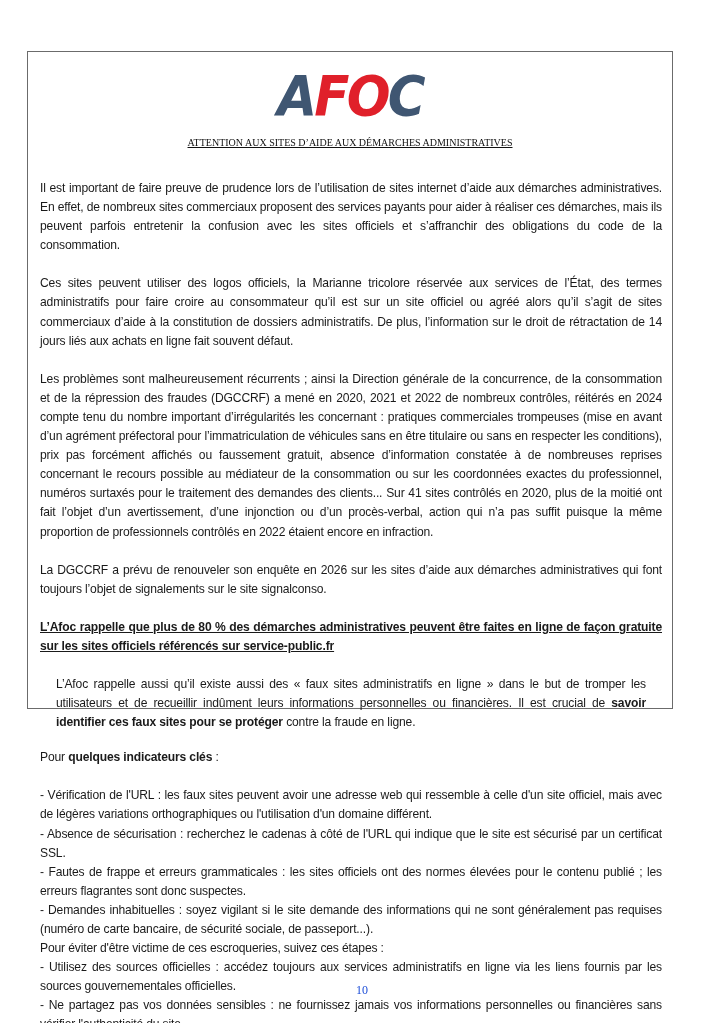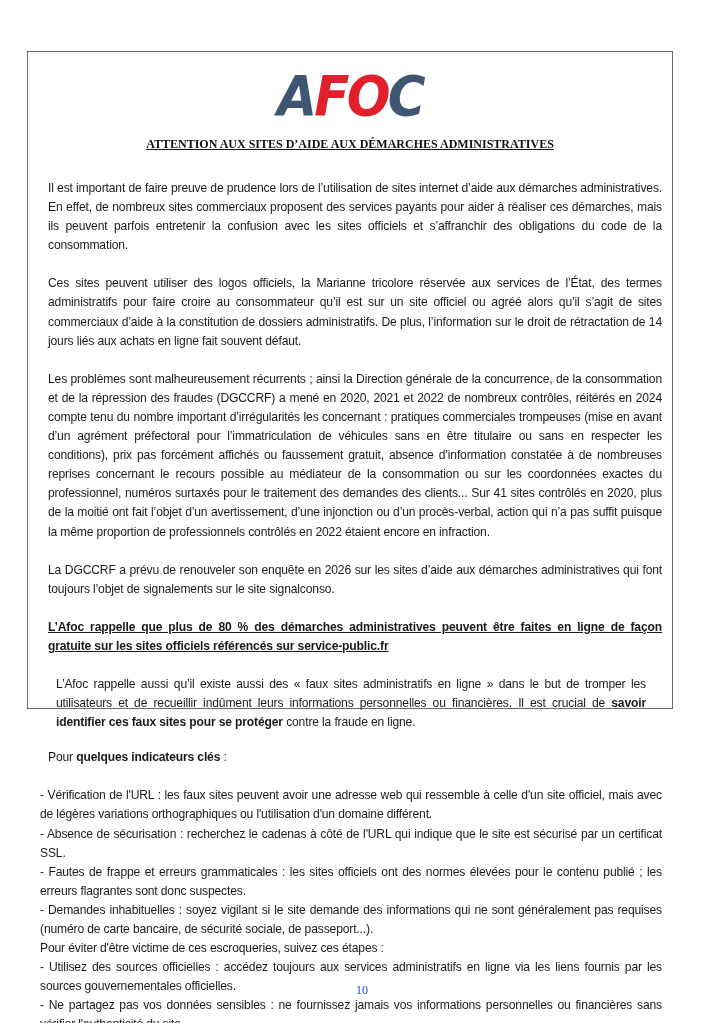--- a/index.html
+++ b/index.html
@@ -11,29 +11,29 @@
   .logo {
     position: absolute; left: 0; right: 0; top: 14px; text-align: center;
     font-family: "DejaVu Sans", sans-serif; font-weight: bold; font-style: italic;
     font-size: 56px; letter-spacing: -3px; line-height: 60px;
     transform: scaleX(0.92); transform-origin: center;
   }
   .logo .blue { color: #3f5672; }
   .logo .red { color: #e0202a; }
   .title {
     position: absolute; left: 0; right: 0; top: 85px; text-align: center;
-    font-family: "Liberation Serif", serif; font-weight: bold; font-size: 12px;
+    font-family: "Liberation Serif", serif; font-weight: normal; font-size: 10px;
     text-decoration: underline; color: #111;
   }
   .content {
     position: absolute; left: 12px; right: 10px; top: 127px;
     font-family: "Liberation Sans", sans-serif; font-size: 12.1px; line-height: 19.1px;
     color: #1a1a1a; text-align: justify; letter-spacing: -0.15px;
   }
-  .content p { margin: 0 0 19px 8px; }
+  .content p { margin: 0 0 19px 0; }
   .content p.tight { margin: 16px; }
   .content .line { display: block; }
   .b { font-weight: bold; }
   .bu { font-weight: bold; text-decoration: underline; }
   .page-number {
     position: absolute; left: 0; width: 724px; top: 983px; text-align: center;
     font-family: "Liberation Serif", serif; font-size: 12px; color: #1d4ed8;
   }
 </style>
 </head>

